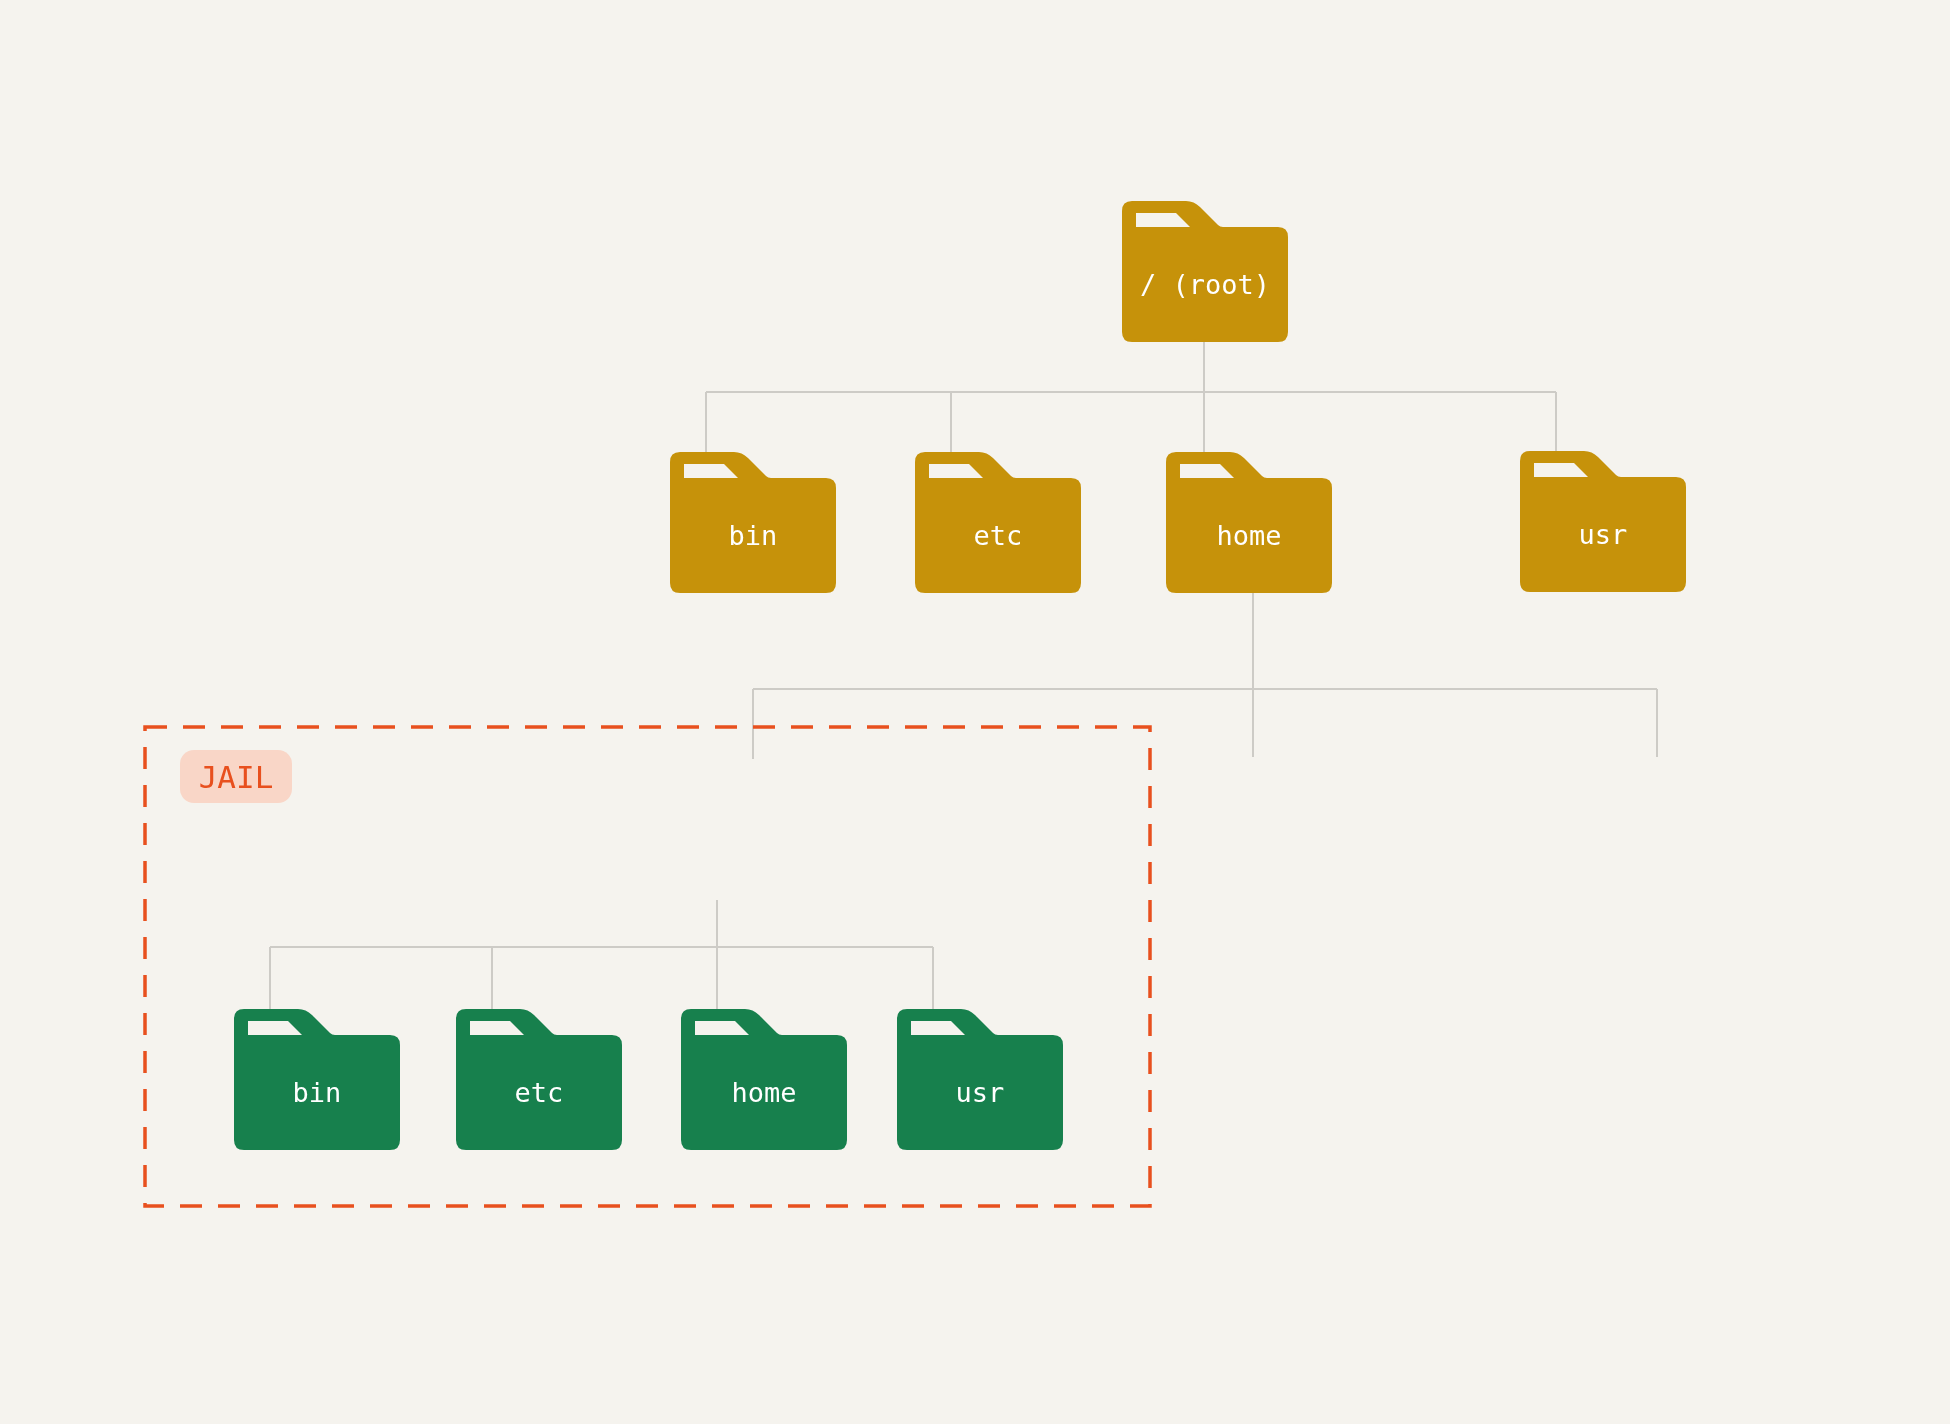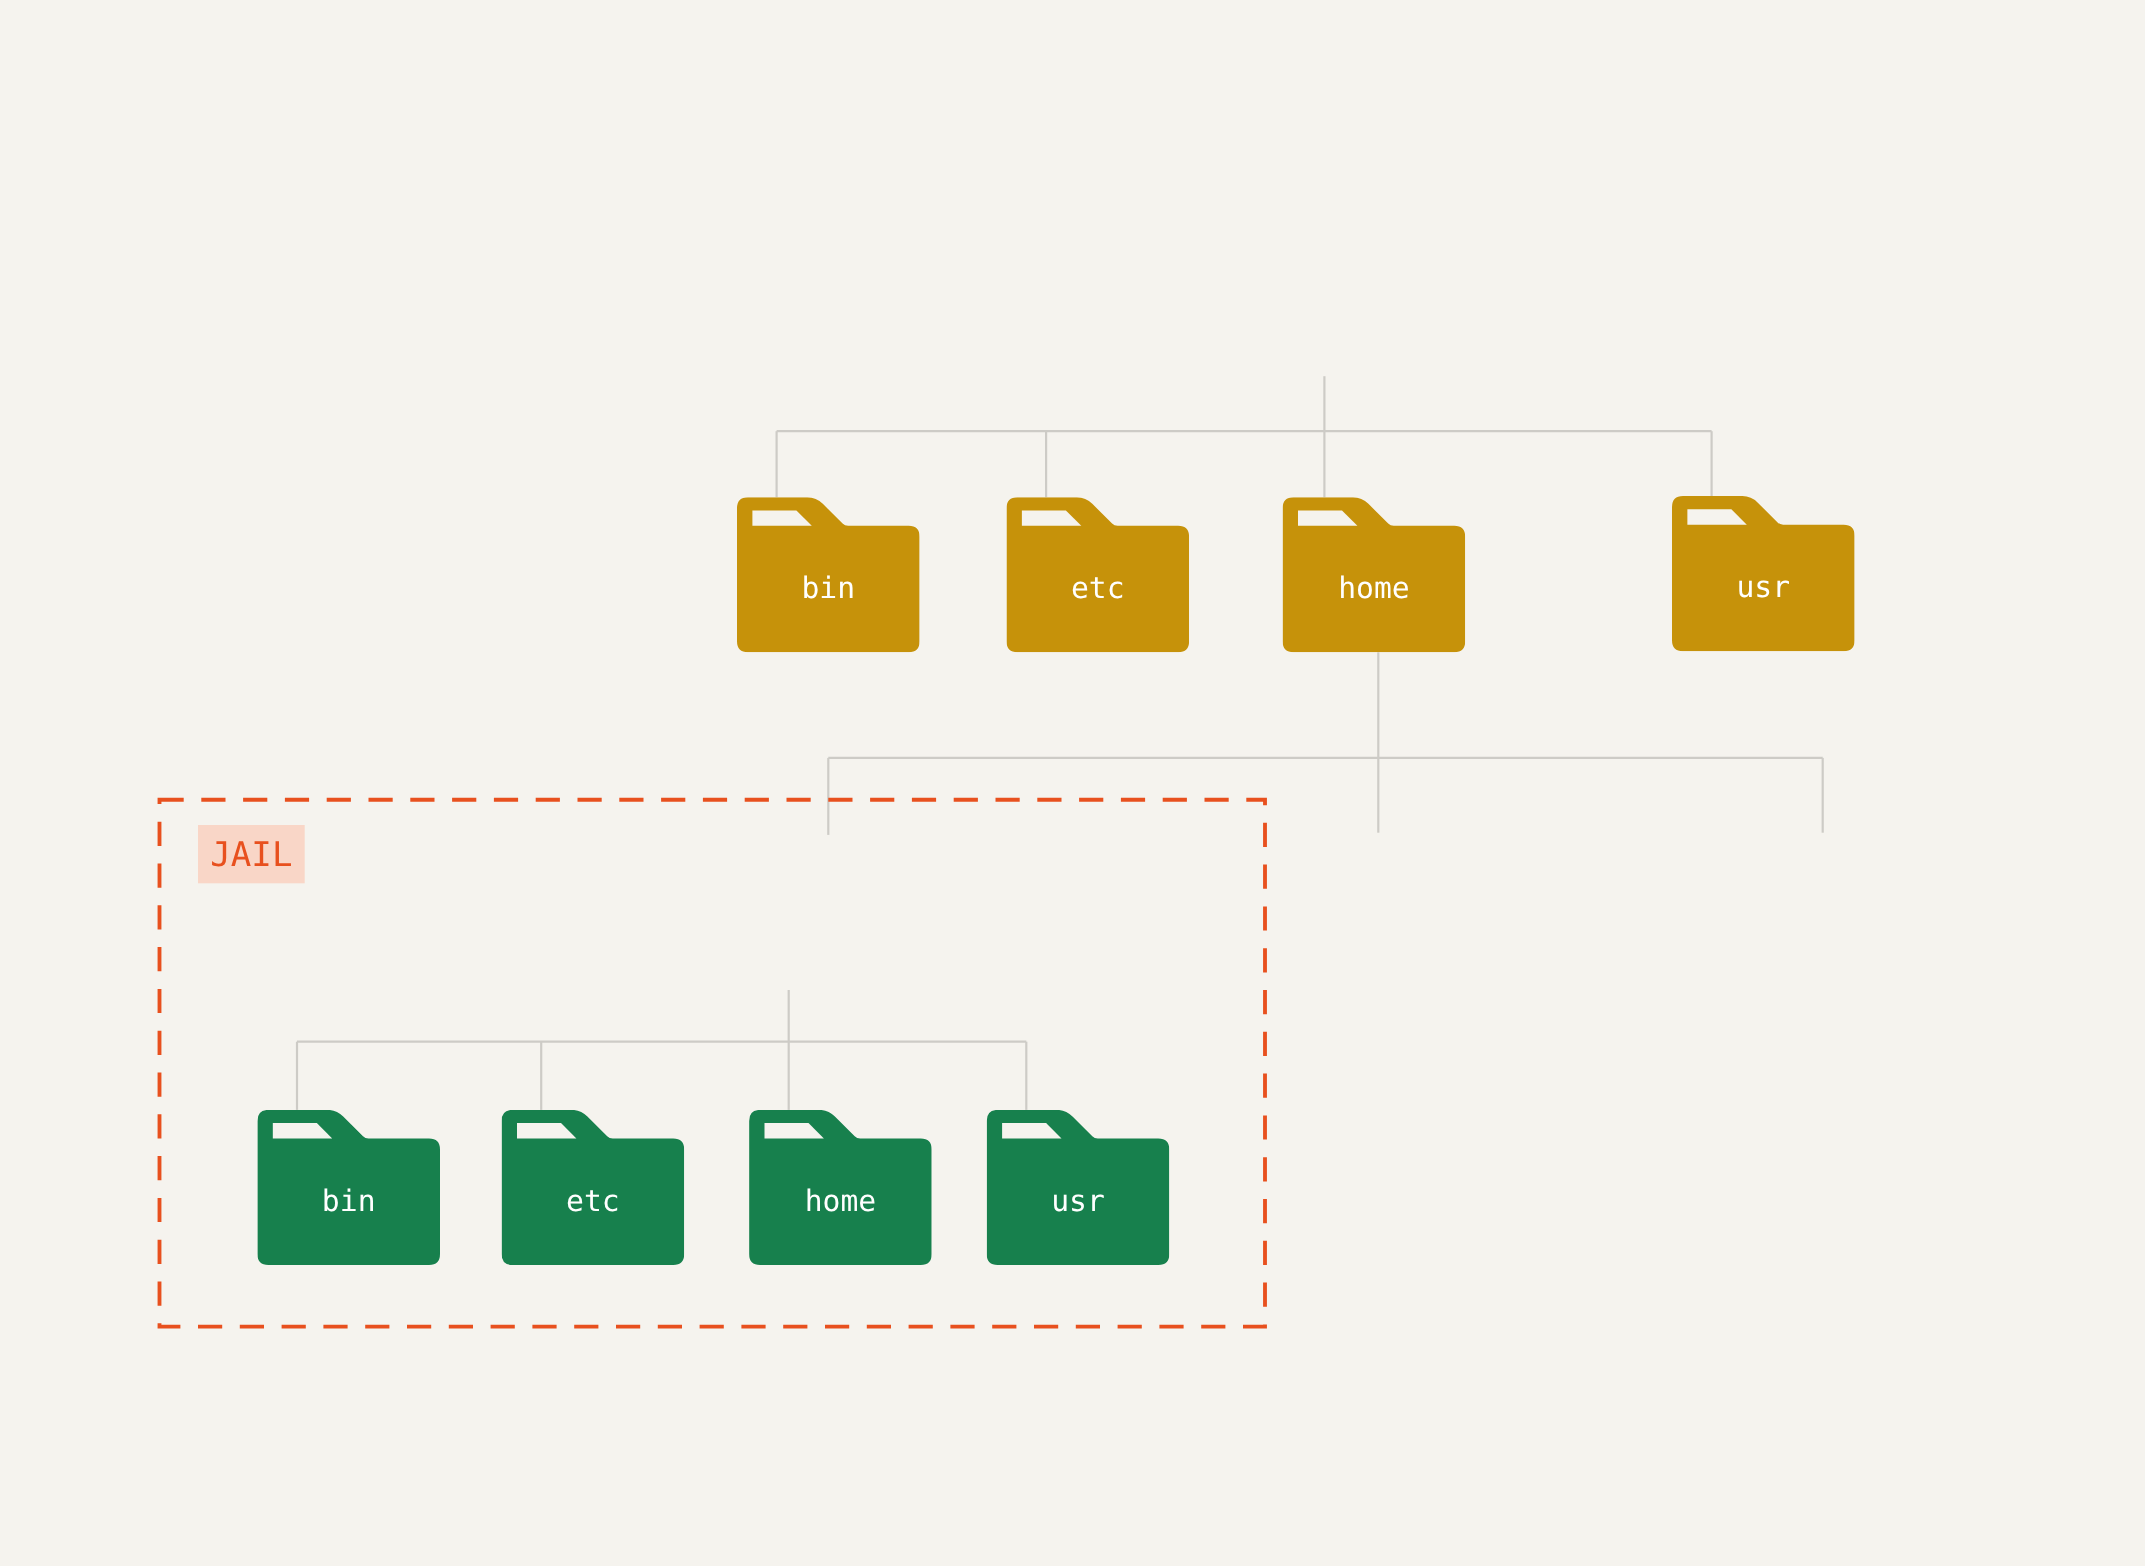--- a/index.html
+++ b/index.html
@@ -52,28 +52,29 @@
     position:relative;
     color:var(--label,#FFFFFF);
     font-size:27px;
     line-height:1;
     white-space:nowrap;
     letter-spacing:0;
   }
   .jail-label{
     position:absolute;
     left:180px;top:750px;
-    width:97px;height:53px;
+    width:112px;height:53px;
     background:var(--jail-label-bg,#F9D6C7);
     color:var(--jail-accent,#E8501E);
     font-size:31px;
     display:flex;
     align-items:center;
     justify-content:center;
     font-weight:500;
+    border-radius:14px;
   }
 </style>
 </head>
 <body>
 
 <div class="canvas">
 
   <svg class="connectors" viewBox="0 0 1950 1424" xmlns="http://www.w3.org/2000/svg">
 
     <line x1="1204" y1="342" x2="1204" y2="452"></line>
@@ -91,20 +92,27 @@
     <line x1="270" y1="947" x2="933" y2="947"></line>
     <line x1="270" y1="947" x2="270" y2="1009"></line>
     <line x1="492" y1="947" x2="492" y2="1009"></line>
     <line x1="933" y1="947" x2="933" y2="1009"></line>
 
     <rect class="jail-rect" x="145" y="727" width="1005" height="479"></rect>
   </svg>
 
   <span class="jail-label">JAIL</span>
 
+  <div class="folder gold" style="left:1122px;top:201px">
+    <svg class="ficon" viewBox="0 0 166 141">
+      <path class="fbody" d="M10 0 H64 Q72 0 78 6 L96 24 Q98 26 101 26 H156 Q166 26 166 36 V131 Q166 141 156 141 H10 Q0 141 0 131 V10 Q0 0 10 0 Z"></path>
+      <path class="fnotch" d="M14 12 H54 L68 26 H14 Z"></path>
+    </svg>
+    <span class="flabel">/ (root)</span>
+  </div>
 
   <div class="folder gold" style="left:670px;top:452px">
     <svg class="ficon" viewBox="0 0 166 141">
       <path class="fbody" d="M10 0 H64 Q72 0 78 6 L96 24 Q98 26 101 26 H156 Q166 26 166 36 V131 Q166 141 156 141 H10 Q0 141 0 131 V10 Q0 0 10 0 Z"></path>
       <path class="fnotch" d="M14 12 H54 L68 26 H14 Z"></path>
     </svg>
     <span class="flabel">bin</span>
   </div>
 
   <div class="folder gold" style="left:915px;top:452px">

